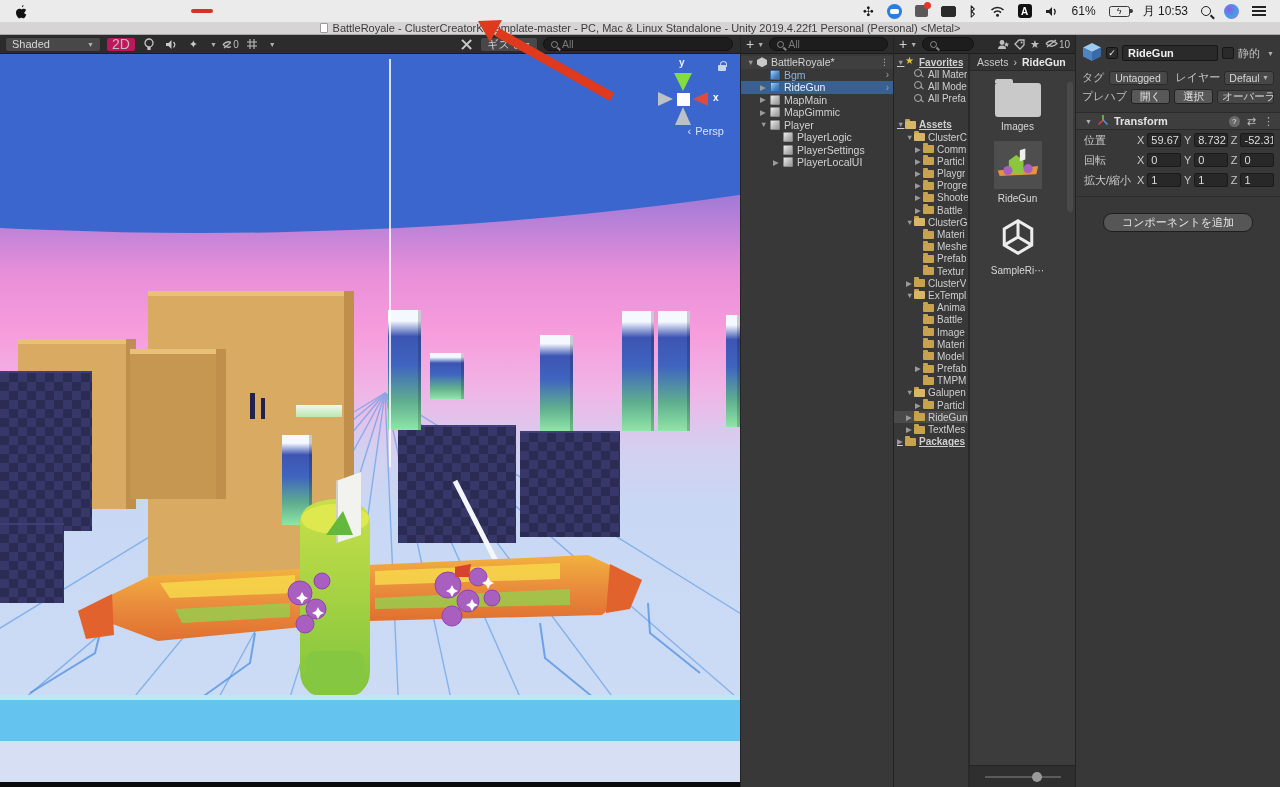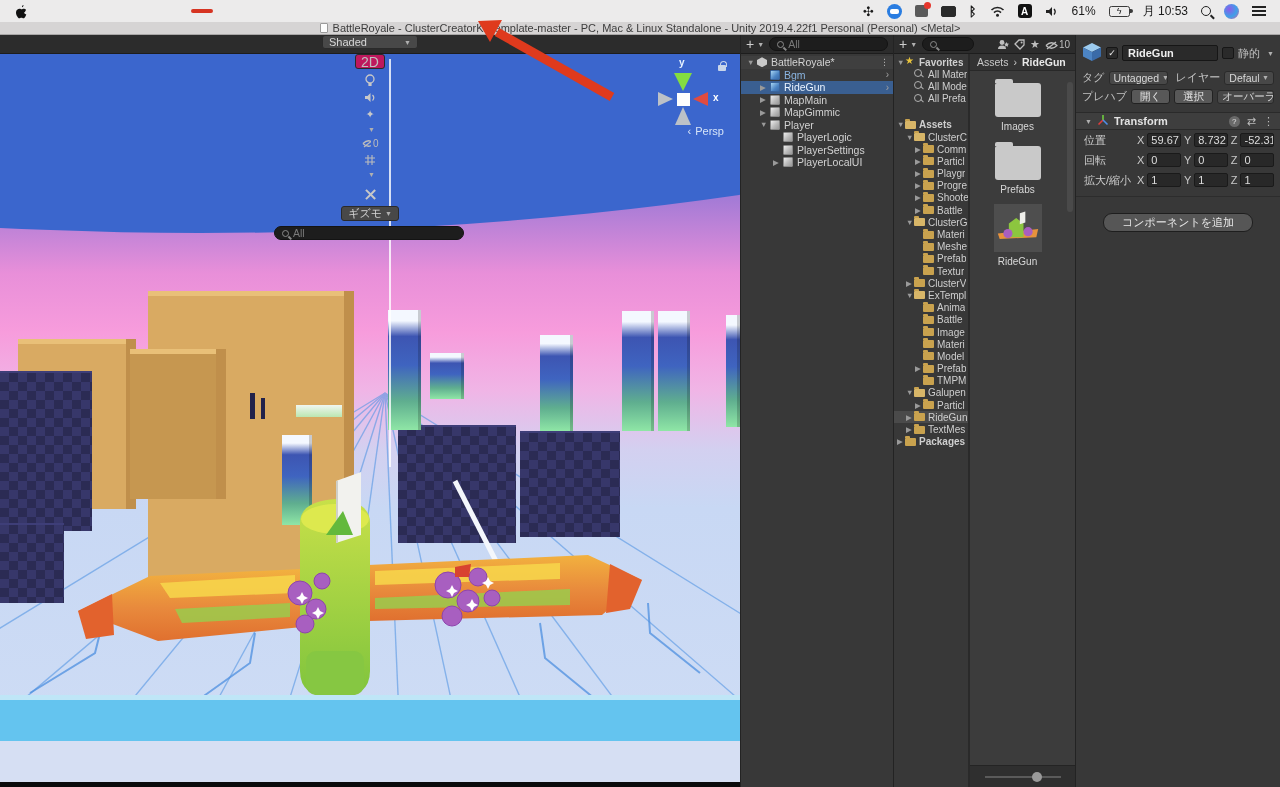--- a/index.html
+++ b/index.html
@@ -51,21 +51,21 @@
   .searchbox { display:flex; align-items:center; gap:4px; background:#1D1D1D; border:1px solid #131313;
     border-radius:8px; height:14px; padding:0 7px; color:#7A7A7A; font-size:10.5px; }
   .searchbox .lens { width:7px; height:7px; border-color:#8A8A8A; }
   .searchbox .lens::after { left:5px; top:6px; width:4px; background:#8A8A8A; }
   .plusbtn { display:flex; align-items:center; color:#CFCFCF; }
   .plusbtn .plus { font-size:14px; line-height:1; }
   .ticon { display:inline-flex; align-items:center; justify-content:center; width:17px; height:15px; }
 
   
   #scene-pane { position:absolute; left:0; top:35px; width:740px; height:752px; background:#2B2B2B; }
-  #scene-toolbar { z-index:5;flex-direction:column; }
+  #scene-toolbar { z-index:5; }
   #scene-render { position:absolute; left:0; top:18px; width:740px; height:734px; overflow:hidden;
     background:linear-gradient(180deg,#7F74D0 0%,#A57BD6 20%,#E88FD9 30%,#F79CDC 38%,#F0B5E6 46%,#D3D0F0 54%,#C8D8F4 62%,#CFDDF5 100%); }
   .sky-dome { position:absolute; left:-1400px; top:-1120px; width:3200px; height:1300px; border-radius:50%;
     background:#3B66CD; }
   .checker { background:repeating-conic-gradient(#2B2B54 0% 25%, #37376A 0% 50%) 0 0/18px 18px; border-top:2px solid #3E3E78; }
   .tower { position:absolute; background:linear-gradient(180deg,#F4F8FF 0%,#F4F8FF 9%,#3D55B2 22%,#3F64C0 46%,#5FAE8F 76%,#8FE6A6 100%); box-shadow:inset -3px 0 rgba(0,0,0,.18); }
   .tanbox { position:absolute; background:#D9AA62; box-shadow:inset -10px 0 #C08F4B, inset 0 5px #E9C078; }
   .cyan-band { position:absolute; left:0; top:642px; width:740px; height:46px;
     background:linear-gradient(180deg,#BFE6F7 0 5px,#64C4EF 5px 100%); }
   .ground-bottom { position:absolute; left:0; top:688px; width:740px; height:41px; background:#D6DFF3; }
@@ -99,21 +99,21 @@
   .row-nav { display:none; margin-left:auto; margin-right:4px; color:#9F9F9F; font-size:10px; }
   .f-nav .row-nav { display:inline; }
   .row-menu { display:none; margin-left:auto; margin-right:4px; color:#AFAFAF; font-size:9px; letter-spacing:0; }
   .f-header .row-menu { display:inline; }
 
   
   #proj-pane { position:absolute; left:893px; top:35px; width:182px; height:752px; background:#383838; border-left:1px solid #232323; }
   #ptree { position:absolute; left:0; top:21px; width:74px; bottom:22px; overflow:hidden; }
   .prow { display:flex; align-items:center; height:12.2px; font-size:10px; color:#CFCFCF;
     padding-left:calc(3px + var(--d,0)*9px); white-space:nowrap; }
-  .prow.f-bold { font-weight:bold; }
+  .prow.f-bold { font-weight:bold;text-decoration:underline; }
   .prow.f-selected { background:#4A4A4A; }
   .prow.f-gap { margin-top:14px; }
   .prow .arr { width:8px; }
   .prow .fic { width:11px; height:8px; margin-right:3px; }
   .ic-folder .fic, .ic-folder-open .fic { background:#C9A24E; border-radius:1px; }
   .ic-folder .fic::before, .ic-folder-open .fic::before { content:""; position:absolute; top:-2px; left:0; width:5px; height:2px; background:#C9A24E; border-radius:1px 1px 0 0; }
   .ic-folder-open .fic { background:#D8B668; }
   .ic-star .fic { height:11px; } .ic-star .fic::before { content:"★"; color:#E8C33C; font-size:10px; position:absolute; top:-2px; }
   .ic-search .fic { height:10px; } .ic-search .fic::before { content:""; position:absolute; width:6px; height:6px; border:1.4px solid #AFAFAF; border-radius:50%; }
   .ic-search .fic::after { content:""; position:absolute; left:6px; top:6px; width:3.5px; height:1.4px; background:#AFAFAF; transform:rotate(45deg); }
@@ -132,21 +132,21 @@
   .g-unity { display:none; width:48px; height:48px; align-items:center; justify-content:center; }
   .kind-unity .g-unity { display:flex; }
   .g-label { margin-top:4px; font-size:10px; color:#D8D8D8; max-width:88px; overflow:hidden; white-space:nowrap; }
   #pcol-scroll { position:absolute; right:2px; top:28px; width:6px; height:130px; background:#4A4A4A; border-radius:3px; }
   #proj-bottom { position:absolute; left:76px; right:0; bottom:0; height:22px; background:#2F2F2F; border-top:1px solid #242424;
     display:flex; align-items:center; justify-content:flex-end; padding-right:14px; }
   .slider-track { width:76px; height:2px; background:#5A5A5A; position:relative; }
   .slider-knob { position:absolute; left:62%; top:-4px; width:10px; height:10px; border-radius:50%; background:#9A9A9A; }
 
   
-  .mini-ic { display:inline-flex; align-items:flex-end; color:#BDBDBD; }
+  .mini-ic { display:inline-flex; align-items:flex-start; color:#BDBDBD; }
   .star-glyph { color:#BDBDBD; font-size:11px; }
   .eye-count { font-size:10px; color:#BDBDBD; margin-left:1px; }
 
   
   #insp-pane { position:absolute; left:1075px; top:35px; width:205px; height:752px; background:#383838;
     border-left:1px solid #232323; font-size:11px; color:#CCCCCC; }
   #insp-header { display:flex; align-items:center; gap:4px; padding:7px 6px 4px 6px; }
   .chk { width:12px; height:12px; background:#2A2A2A; border:1px solid #161616; border-radius:2px;
     display:inline-flex; align-items:center; justify-content:center; font-size:9px; color:#E8E8E8; flex:none; }
   #name-field { flex:1; height:16px; background:#2A2A2A; border:1px solid #161616; border-radius:2px;
@@ -680,39 +680,44 @@
       <span>›</span>
       <b>RideGun</b>
     </div>
     <div id="pgrid">
 
         <div class="gitem arrow-none kind-folder">
           <span class="g-folder"></span>
 
           <span class="g-label">Images</span>
         </div>
-        <div class="gitem arrow-none kind-folder">
-          <span class="g-folder"></span>
-
-          <span class="g-label">Prefabs</span>
-        </div>
         <div class="gitem arrow-none kind-prefab">
 
           <span class="g-thumb">
             <svg width="44" height="44" viewBox="0 0 48 48">
               <polygon points="2,30 46,25 44,34 4,36" fill="#E8923C"></polygon>
               <polygon points="14,19 22,13 30,19 30,34 14,34" fill="#8CC63F"></polygon>
               <polygon points="26,8 32,6 32,18 26,20" fill="#EEEEEA"></polygon>
               <circle cx="13" cy="30" r="5" fill="#A85FC0"></circle>
               <circle cx="35" cy="28" r="5" fill="#A85FC0"></circle>
             </svg>
           </span>
 
           <span class="g-label">RideGun</span>
         </div>
+        <div class="gitem arrow-none kind-unity">
+
+          <span class="g-unity">
+            <svg width="40" height="40" viewBox="0 0 32 32">
+              <path d="M16 3 L27 9.5 V22.5 L16 29 L5 22.5 V9.5 Z" fill="none" stroke="#EDEDED" stroke-width="2.4"></path>
+              <path d="M16 3 V16 M16 16 L27 22.5 M16 16 L5 22.5" stroke="#EDEDED" stroke-width="2.4"></path>
+            </svg>
+          </span>
+          <span class="g-label">SampleRi···</span>
+        </div>
       </div>
     <div id="pcol-scroll"></div>
   </div>
 
   <div id="proj-bottom">
     <div class="slider-track">
       <div class="slider-knob"></div>
     </div>
   </div>
 </div>
@@ -728,21 +733,21 @@
     </span>
     <span class="chk">✓</span>
     <div id="name-field">RideGun</div>
     <span class="chk"></span>
     <span class="lbl">静的</span>
     <span class="caret">▼</span>
   </div>
 
   <div class="insp-row">
     <span class="lbl">タグ</span>
-    <div class="dd small" style="width:62px;justify-content:space-between;">
+    <div class="dd small" style="width:62px;justify-content:space-between;flex-direction:column;">
       <span>Untagged</span>
         <span class="caret">▼</span>
     </div>
     <span class="lbl" style="margin-left:4px;">レイヤー</span>
     <div class="dd small" style="width:52px;justify-content:space-between;">
       <span style="overflow:hidden;white-space:nowrap;max-width:36px;">Default</span>
         <span class="caret">▼</span>
     </div>
   </div>
 

